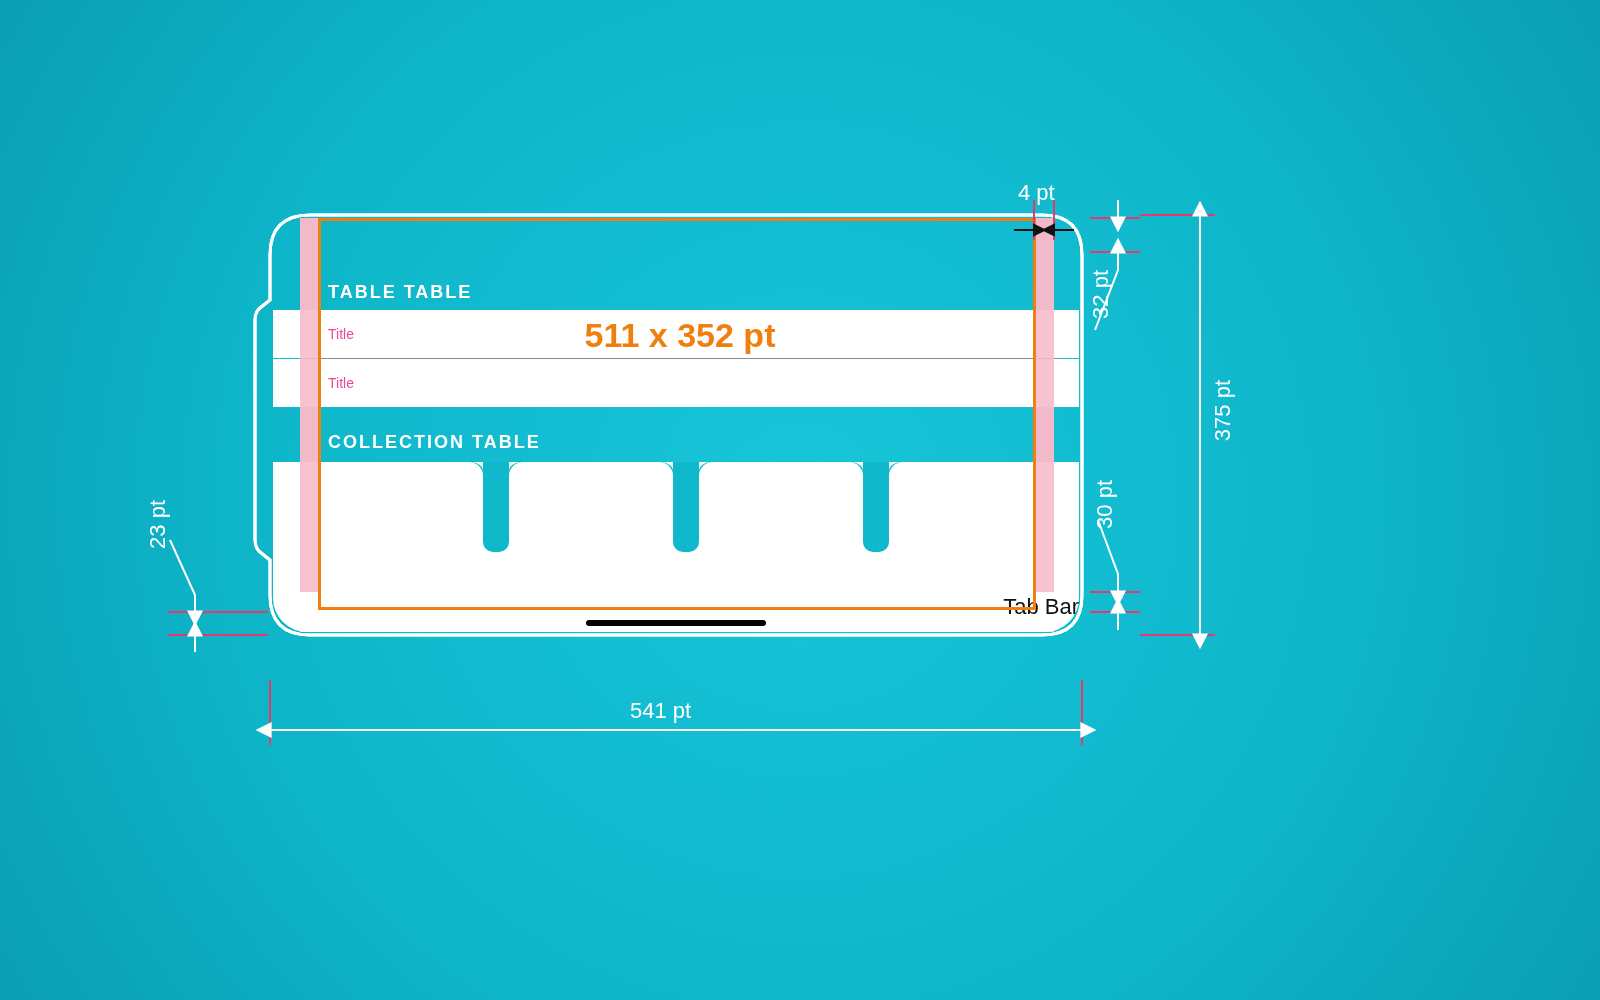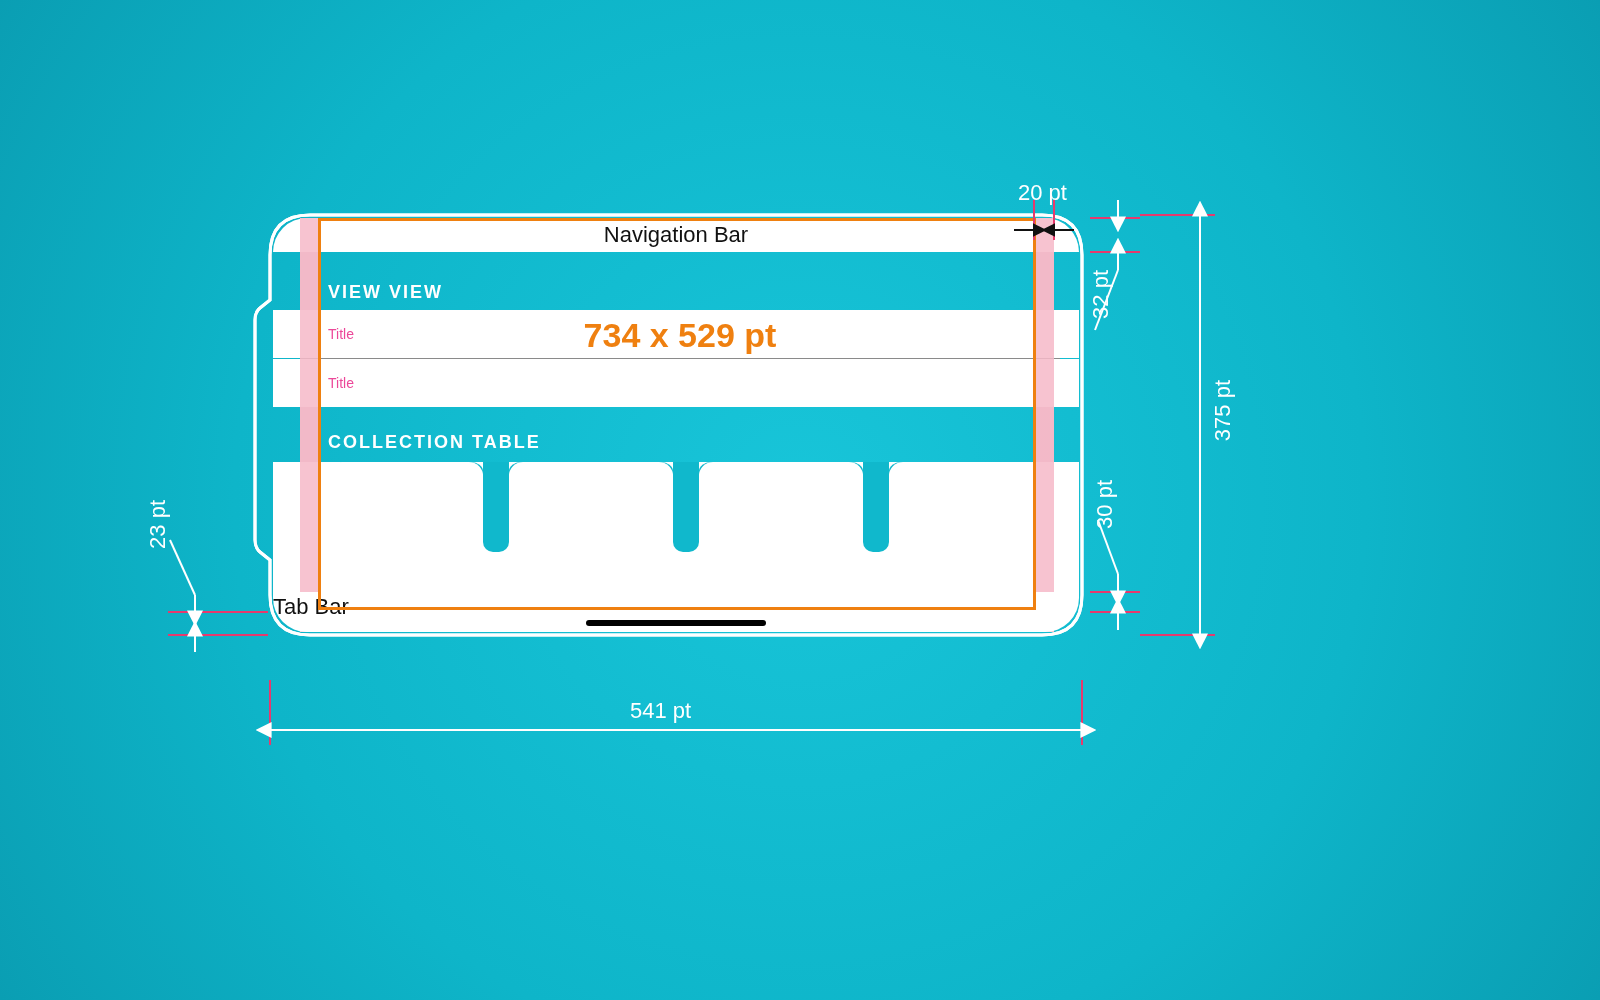--- a/index.html
+++ b/index.html
@@ -36,36 +36,33 @@
       V320
       Q255 312 260 308
       L270 300
       V255
       Q270 215 310 215 Z" fill="none" stroke="#ffffff" stroke-width="3"></path>
   </svg>
 
   <div class="abs" style="left:300px;top:218px;width:20px;height:414px;background:#f6b9c8;opacity:.9;"></div>
   <div class="abs" style="left:1034px;top:218px;width:20px;height:414px;background:#f6b9c8;opacity:.9;"></div>
 
-  <div class="abs row-white" style="left:273px;top:218px;width:806px;height:34px;border-top-left-radius:34px;border-top-right-radius:34px;display:flex;align-items:center;justify-content:center;">
-    <span class="navbar-label">Navigation Bar</span>
-  </div>
 
-  <div class="abs section-head" style="left:328px;top:282px;">VIEW VIEW</div>
+  <div class="abs section-head" style="left:328px;top:282px;">TABLE TABLE</div>
 
   <div class="abs row-white" style="left:273px;top:310px;width:806px;height:48px;display:flex;align-items:center;">
     <span class="row-title" style="margin-left:55px;">Title</span>
   </div>
   <div class="abs" style="left:300px;top:358px;width:760px;height:1px;background:#8a8a8a;"></div>
   <div class="abs row-white" style="left:273px;top:359px;width:806px;height:48px;display:flex;align-items:center;">
     <span class="row-title" style="margin-left:55px;">Title</span>
   </div>
 
   <div class="abs" style="left:470px;top:314px;width:420px;text-align:center;">
-    <div class="safe-text" style="margin-top:2px;">734 x 529 pt</div>
+    <div class="safe-text" style="margin-top:2px;">511 x 352 pt</div>
   </div>
 
   <div class="abs section-head" style="left:328px;top:432px;">COLLECTION TABLE</div>
 
   <div class="abs" style="left:273px;top:462px;width:806px;height:130px;">
     <div class="abs row-white" style="left:0;top:0;width:806px;height:130px;"></div>
 
     <div class="abs" style="left:210px;top:0;width:26px;height:90px;background:#10b8cc;border-bottom-left-radius:10px;border-bottom-right-radius:10px;"></div>
     <div class="abs" style="left:400px;top:0;width:26px;height:90px;background:#10b8cc;border-bottom-left-radius:10px;border-bottom-right-radius:10px;"></div>
     <div class="abs" style="left:590px;top:0;width:26px;height:90px;background:#10b8cc;border-bottom-left-radius:10px;border-bottom-right-radius:10px;"></div>
@@ -83,21 +80,21 @@
     <rect x="509" y="462" width="164" height="130" rx="14" fill="#ffffff"></rect>
     <rect x="699" y="462" width="164" height="130" rx="14" fill="#ffffff"></rect>
     <rect x="889" y="462" width="155" height="130" rx="14" fill="#ffffff"></rect>
 
     <rect x="273" y="552" width="806" height="40" fill="#ffffff"></rect>
   </svg>
 
   <div class="abs" style="left:300px;top:218px;width:20px;height:414px;background:#f6b9c8;opacity:.85;"></div>
   <div class="abs" style="left:1034px;top:218px;width:20px;height:414px;background:#f6b9c8;opacity:.85;"></div>
 
-  <div class="abs row-white" style="left:273px;top:592px;width:806px;height:40px;border-bottom-left-radius:34px;border-bottom-right-radius:34px;display:flex;align-items:flex-start;justify-content:flex-start;">
+  <div class="abs row-white" style="left:273px;top:592px;width:806px;height:40px;border-bottom-left-radius:34px;border-bottom-right-radius:34px;display:flex;align-items:flex-start;justify-content:flex-end;">
     <span class="tabbar-label" style="margin-top:2px;">Tab Bar</span>
   </div>
 
   <div class="abs" style="left:586px;top:620px;width:180px;height:6px;background:#000;border-radius:4px;"></div>
 
   <div class="abs" style="left:318px;top:218px;width:718px;height:392px;border:3px solid #ef8010;box-sizing:border-box;"></div>
 
   <svg width="1600" height="1000">
     <path d="
       M310 215
@@ -156,16 +153,16 @@
     <line x1="168" y1="635" x2="268" y2="635" stroke="#e63a6e" stroke-width="2"></line>
     <line x1="195" y1="595" x2="195" y2="612" stroke="#ffffff" stroke-width="2" marker-end="url(#arrW)"></line>
     <line x1="195" y1="652" x2="195" y2="635" stroke="#ffffff" stroke-width="2" marker-end="url(#arrW)"></line>
     <line x1="195" y1="595" x2="170" y2="540" stroke="#ffffff" stroke-width="2"></line>
   </svg>
 
   <div class="abs dim-label" style="left:630px;top:698px;">541 pt</div>
   <div class="abs dim-label v" style="left:1210px;top:380px;">375 pt</div>
   <div class="abs dim-label v" style="left:1088px;top:270px;">32 pt</div>
   <div class="abs dim-label v" style="left:1092px;top:480px;">30 pt</div>
-  <div class="abs dim-label" style="left:1018px;top:180px;">20 pt</div>
+  <div class="abs dim-label" style="left:1018px;top:180px;">4 pt</div>
   <div class="abs dim-label v" style="left:145px;top:500px;">23 pt</div>
 
 </div>
 
 </body></html>

